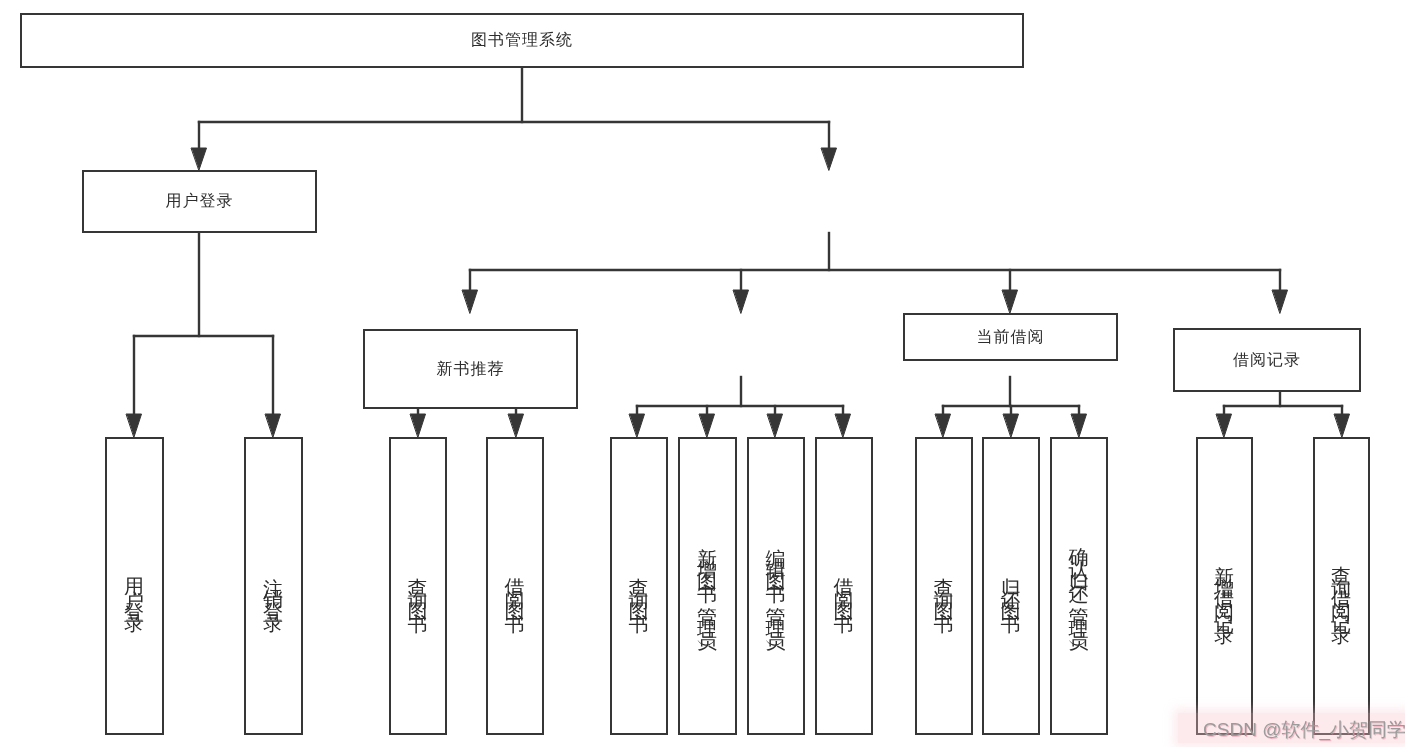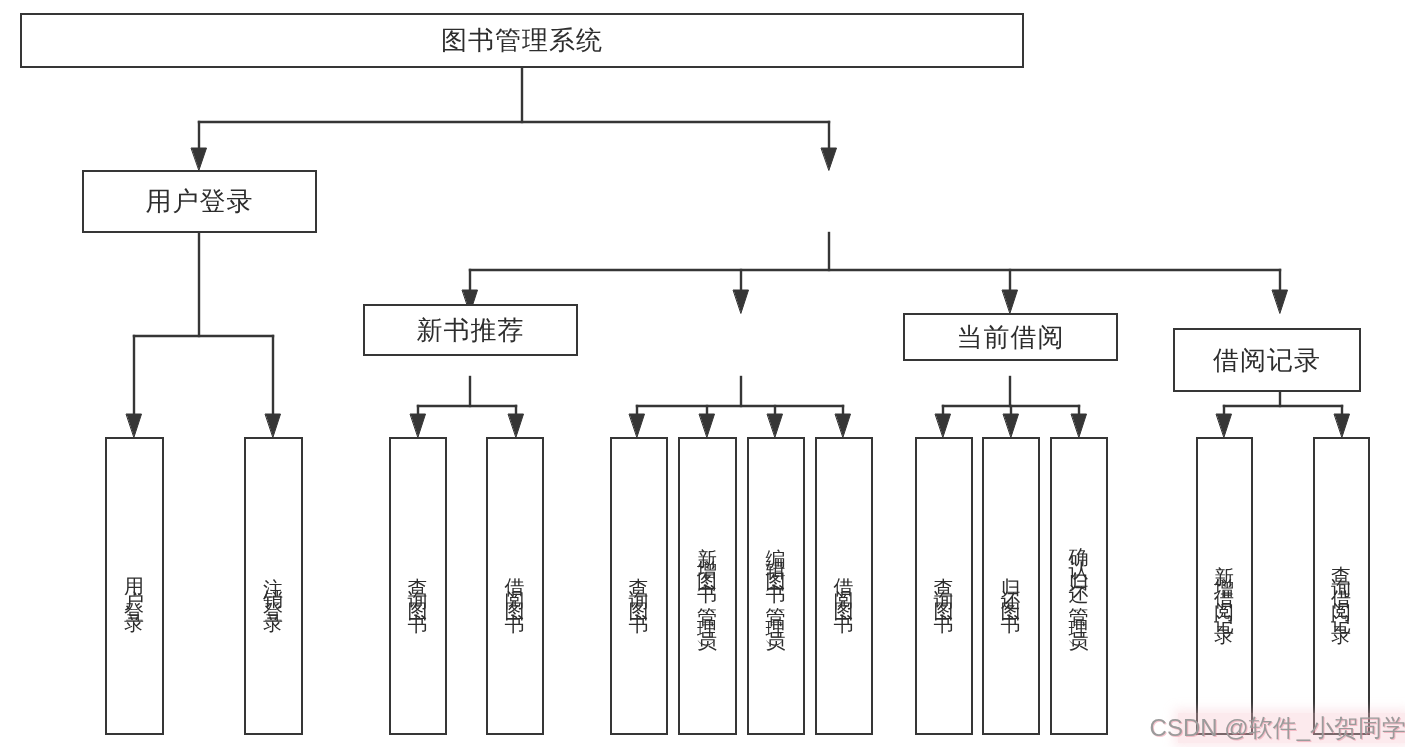--- a/index.html
+++ b/index.html
@@ -13,59 +13,59 @@
   #connectors{position:absolute;left:0;top:0;width:1405px;height:747px;}
   .box{
     position:absolute;
     box-sizing:border-box;
     background:#ffffff;
     border:2.5px solid #363636;
     display:flex;align-items:center;justify-content:center;
     color:#2d2d2d;
   }
   .hbox span{
-    font-size:26px;
+    font-size:16px;
     letter-spacing:1px;
     white-space:nowrap;
   }
   .vbox span{
     writing-mode:vertical-rl;
     text-orientation:mixed;
     font-size:20px;
     line-height:1;
     letter-spacing:12px;
     white-space:nowrap;
   }
   
   #n-root{left:20px;top:13px;width:1004px;height:55px}
   #n-user-login{left:82px;top:170px;width:235px;height:63px}
   #n-book-mgmt{left:712px;top:170px;width:235px;height:63px}
-  #n-new-rec{left:363px;top:304px;width:215px;height:52px}
+  #n-new-rec{left:363px;top:329px;width:215px;height:80px}
   #n-borrow{left:634px;top:313px;width:215px;height:64px}
   #n-current{left:903px;top:313px;width:215px;height:48px}
   #n-record{left:1173px;top:328px;width:188px;height:64px}
   #n-ul1{left:105px;top:437px;width:59px;height:298px}
   #n-ul2{left:244px;top:437px;width:59px;height:298px}
   #n-nb1{left:389px;top:437px;width:58px;height:298px}
   #n-nb2{left:486px;top:437px;width:58px;height:298px}
   #n-bb1{left:610px;top:437px;width:58px;height:298px}
   #n-bb2{left:678px;top:437px;width:59px;height:298px}
   #n-bb3{left:747px;top:437px;width:58px;height:298px}
   #n-bb4{left:815px;top:437px;width:58px;height:298px}
   #n-cb1{left:915px;top:437px;width:58px;height:298px}
   #n-cb2{left:982px;top:437px;width:58px;height:298px}
   #n-cb3{left:1050px;top:437px;width:58px;height:298px}
   #n-br1{left:1196px;top:437px;width:57px;height:298px}
   #n-br2{left:1313px;top:437px;width:57px;height:298px}
   #watermark{
     position:absolute;
     left:1178px;top:713px;
     width:228px;height:30px;
-    display:flex;align-items:center;justify-content:flex-end;
-    font-size:24px;
+    display:flex;align-items:flex-end;justify-content:flex-end;
+    font-size:19px;
     color:#9b9b9b;
     background:rgba(246,196,204,0.35);
     box-shadow:0 0 10px 4px rgba(246,196,204,0.35);
     text-shadow:1px 1px 0 rgba(235,130,150,0.45);
     white-space:nowrap;
     pointer-events:none;
   }
 </style>
 </head>
 <body>

